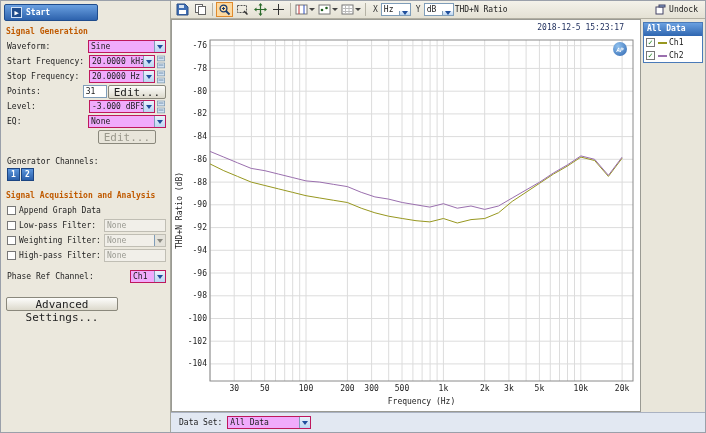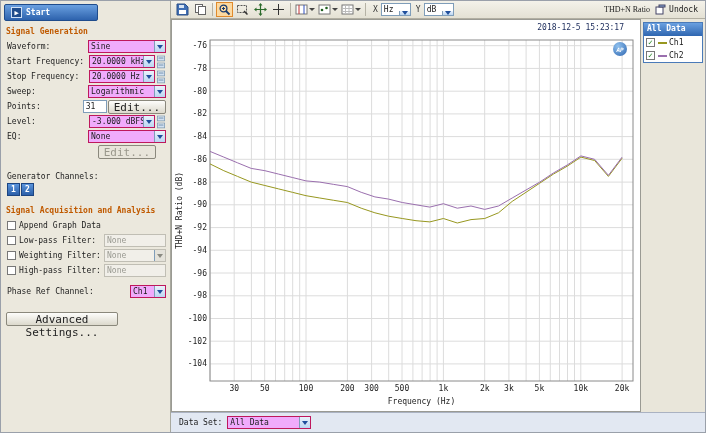--- a/index.html
+++ b/index.html
@@ -37,21 +37,21 @@
   .adv-btn{margin:14px 0 0 5px;width:112px;}
   
   .main{flex:1;display:flex;flex-direction:column;min-width:0;}
   .toolbar{height:18px;background:linear-gradient(#f4f2ea,#e4e1d4);border-bottom:1px solid #b2afa2;display:flex;align-items:center;padding:0 3px;gap:1px;}
   .tbtn{width:17px;height:15px;display:flex;align-items:center;justify-content:center;border:1px solid transparent;cursor:pointer;}
   .tbtn.selected{background:#fcd9a0;border:1px solid #e08a2c;}
   .tsep{width:1px;height:13px;background:#b5b2a5;margin:0 2px;}
   .dd{width:0;height:0;border-left:3px solid transparent;border-right:3px solid transparent;border-top:3px solid #444;margin-left:1px;cursor:pointer;}
   .tlabel{margin:0 2px 0 4px;color:#333;}
   .tcombo{display:inline-flex;width:30px;height:13px;border:1px solid #7f9db9;background:#fff;align-items:flex-end;cursor:pointer;}
-  .title{flex:1;text-align:right;color:#222;font-family:Liberation Serif, serif;}
+  .title{flex:1;text-align:left;color:#222;}
   .undock{display:flex;align-items:center;gap:3px;padding:0 4px;height:15px;cursor:pointer;color:#222;}
   .chart-row{flex:1;display:flex;min-height:0;}
   .chart-area{flex:1;background:#fff;border:1px solid #9a9a93;position:relative;min-width:0;}
   .timestamp{position:absolute;top:3px;right:16px;color:#1a2a5a;}
   .ap-logo{position:absolute;top:22px;right:13px;width:14px;height:14px;border-radius:50%;
     background:radial-gradient(circle at 35% 30%,#8ec0ee,#2f66b0);color:#fff;font-size:6px;font-style:italic;
     display:flex;align-items:center;justify-content:center;font-weight:bold;}
   .legend-gutter{width:64px;background:#e9e6da;padding:3px 2px 0 2px;}
   .legend-panel{border:1px solid #4a7ab8;background:#fff;}
   .legend-header{height:13px;background:linear-gradient(#6aa0e0,#2f66b0);color:#fff;font-weight:bold;padding:1px 3px;}
@@ -114,31 +114,20 @@
                 <i class="tri-down"></i>
               </span>
             </span>
             <span class="spinner">
               <i>
                 <i class="tri-up"></i>
               </i>
               <i>
                 <i class="tri-down"></i>
               </i>
-            </span>
-          </span>
-        </div>
-        <div class="prow">
-          <span class="plabel">Sweep:</span>
-          <span class="pctrl">
-            <span class="combo wide">
-              <span class="cval">Logarithmic</span>
-              <span class="carrow">
-                <i class="tri-down"></i>
-              </span>
             </span>
           </span>
         </div>
         <div class="prow">
           <span class="plabel">Points:</span>
           <span class="pctrl">
             <span class="tbox">31</span>
             <button class="btn">Edit...</button>
           </span>
         </div>

